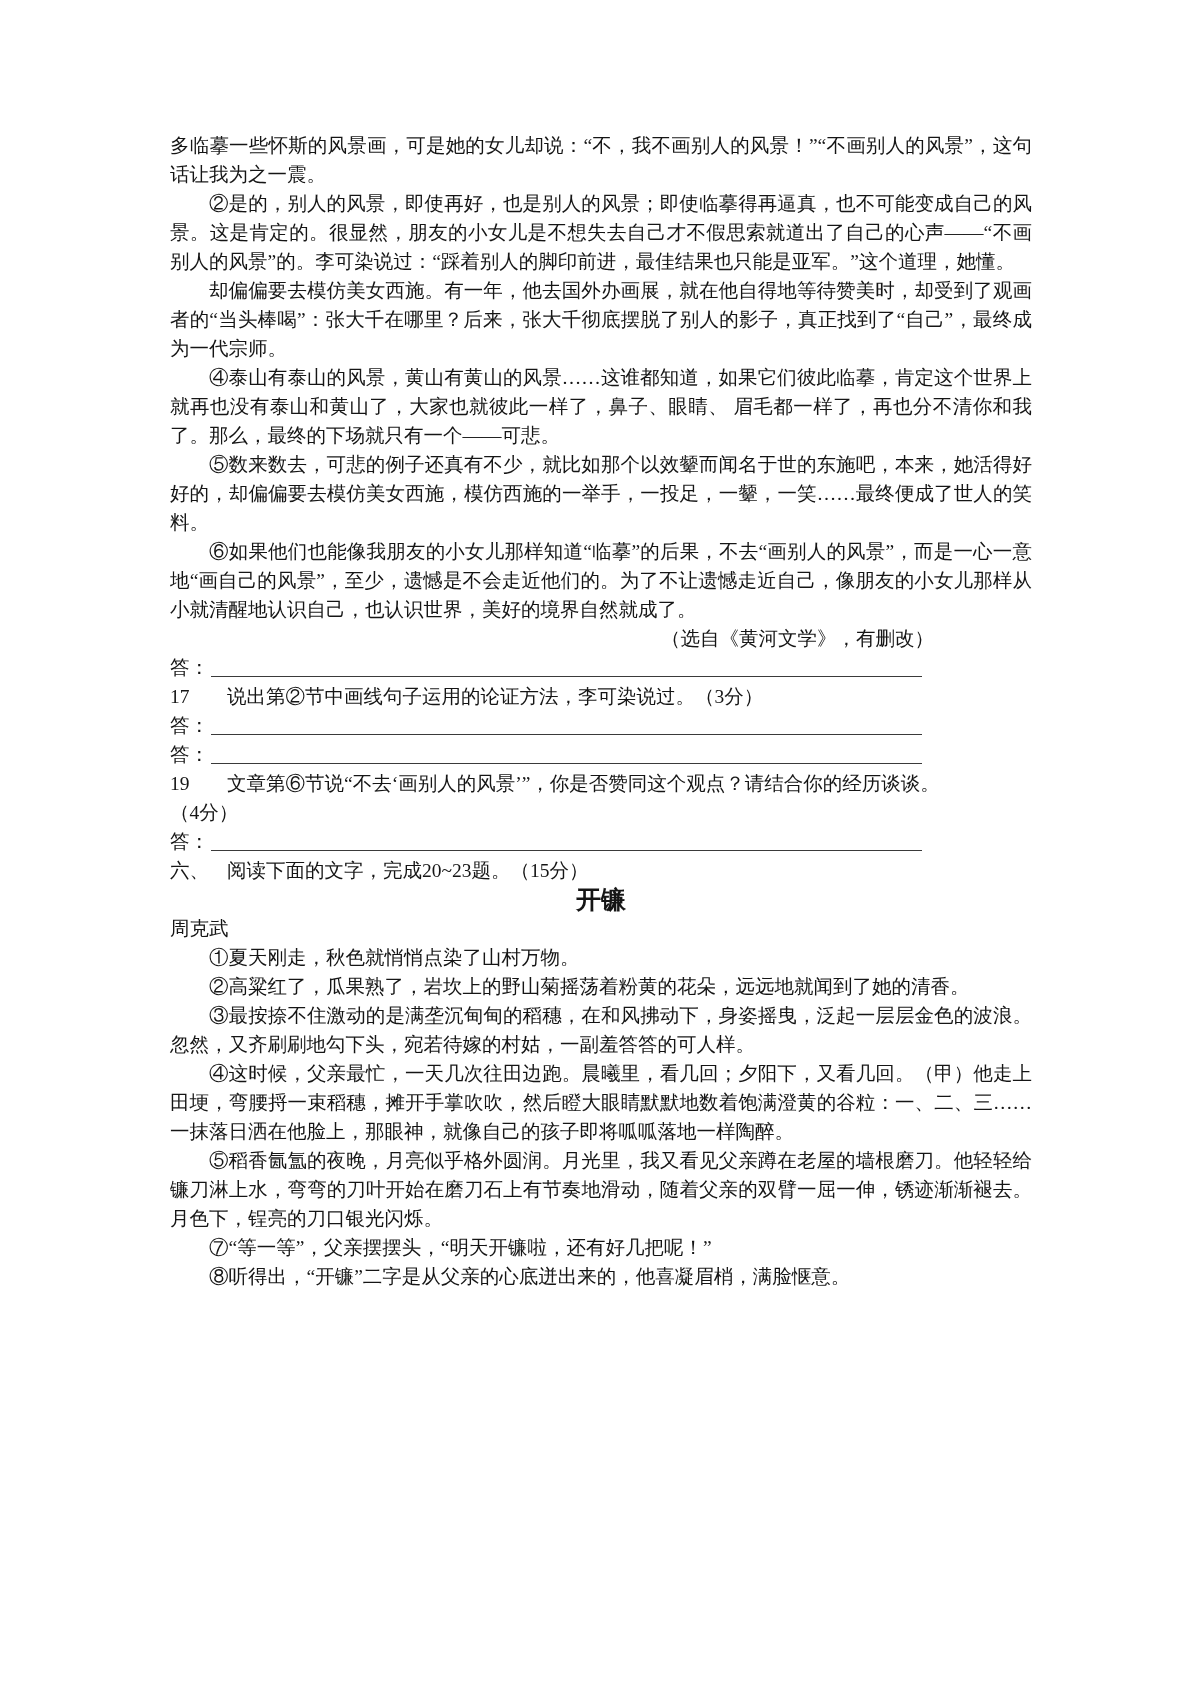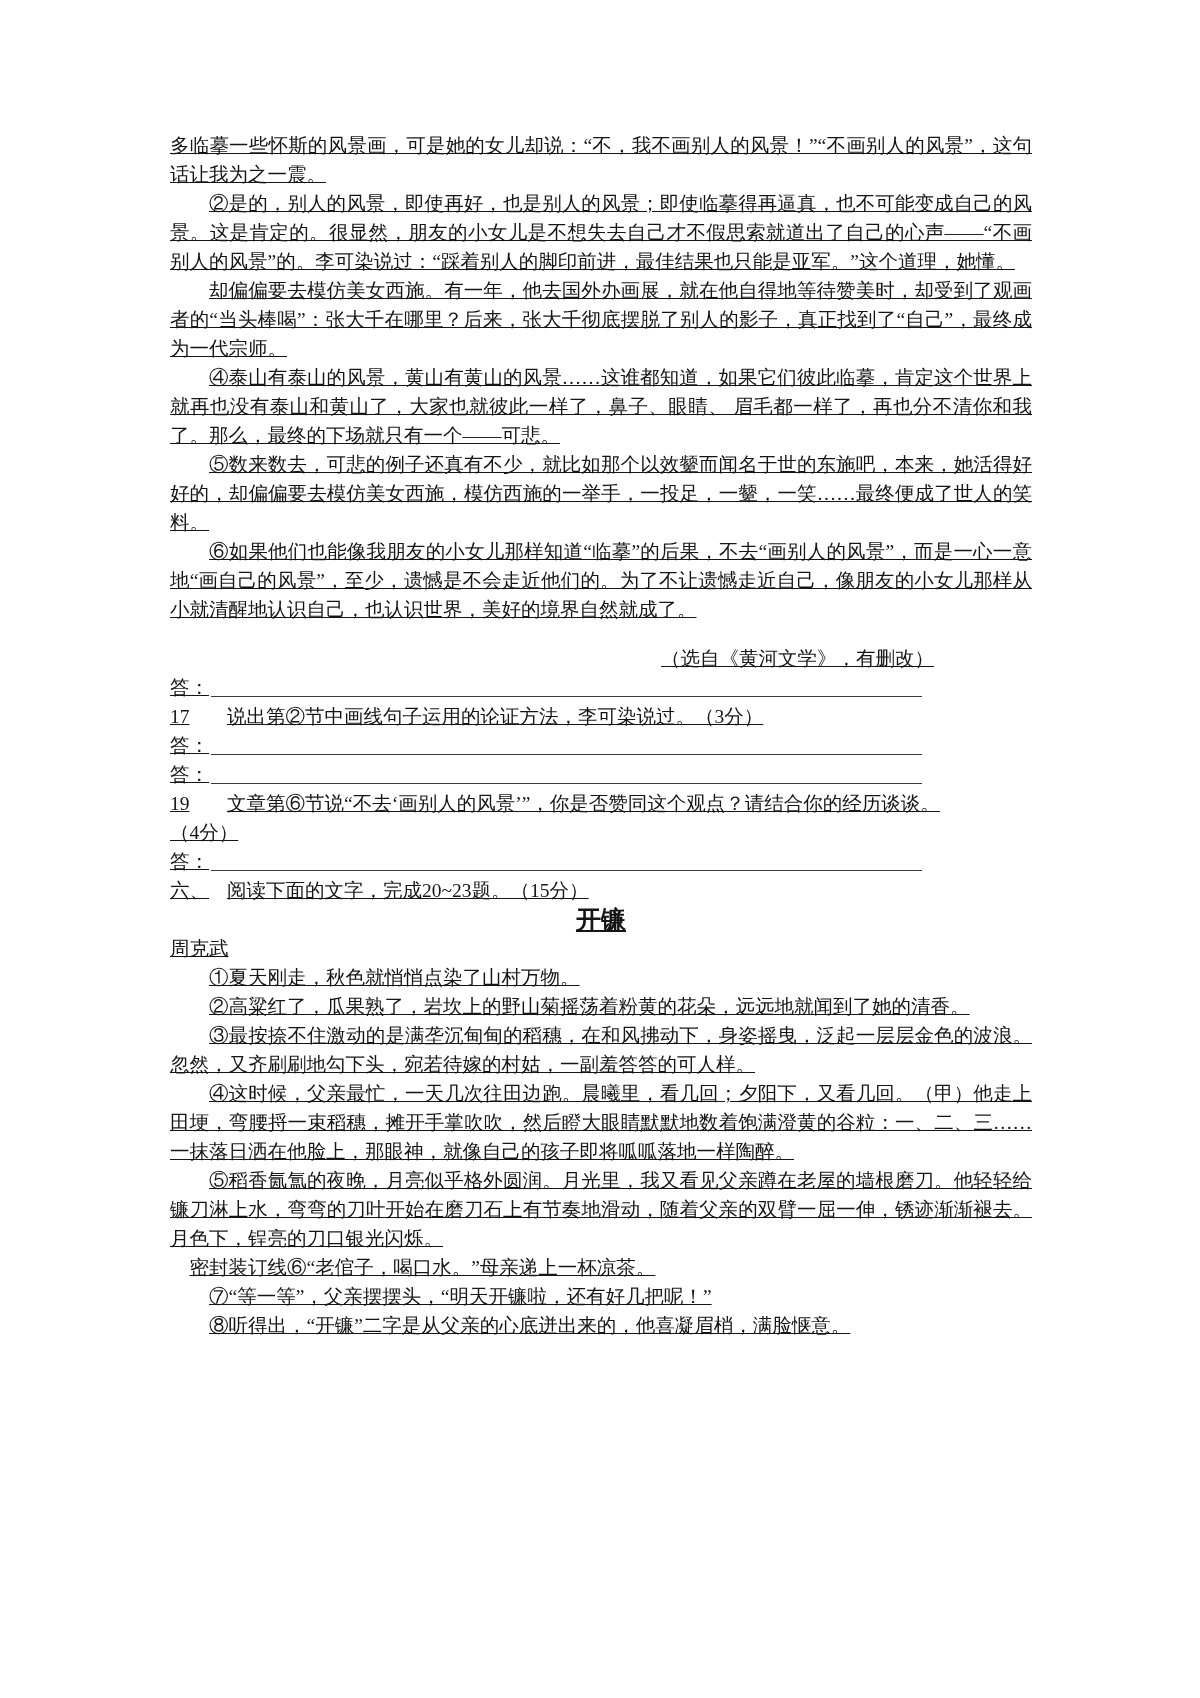--- a/index.html
+++ b/index.html
@@ -19,30 +19,28 @@
     overflow: hidden;
   }
   .content {
     position: absolute;
     left: 170px;
     top: 131px;
     width: 862px;
     font-size: 19.5px;
     line-height: 29px;
     text-align: justify;
-    text-decoration: underline;
   }
   p { margin: 0; }
   .para { text-indent: 0; }
   .indent { text-indent: 2em; }
   .indent-sm { text-indent: 1em; }
   .source {
     text-align: right;
     padding-right: 98px;
-    margin-top: 20px;
   }
   .qrow { display: flex; }
   .qnum {
     flex: 0 0 57px;
     width: 57px;
   }
   .qtext { flex: 1 1 auto; }
   .answer { display: flex; }
   .alabel { flex: 0 0 auto; white-space: nowrap; }
   .answer .rule {
@@ -107,18 +105,17 @@
     </div>
 
     <p class="rtitle">开镰</p>
     <p class="rauthor">周克武</p>
 
     <p class="para indent">①夏天刚走，秋色就悄悄点染了山村万物。</p>
     <p class="para indent">②高粱红了，瓜果熟了，岩坎上的野山菊摇荡着粉黄的花朵，远远地就闻到了她的清香。</p>
     <p class="para indent">③最按捺不住激动的是满垄沉甸甸的稻穗，在和风拂动下，身姿摇曳，泛起一层层金色的波浪。忽然，又齐刷刷地勾下头，宛若待嫁的村姑，一副羞答答的可人样。</p>
     <p class="para indent">④这时候，父亲最忙，一天几次往田边跑。晨曦里，看几回；夕阳下，又看几回。（甲）他走上田埂，弯腰捋一束稻穗，摊开手掌吹吹，然后瞪大眼睛默默地数着饱满澄黄的谷粒：一、二、三……一抹落日洒在他脸上，那眼神，就像自己的孩子即将呱呱落地一样陶醉。</p>
     <p class="para indent">⑤稻香氤氲的夜晚，月亮似乎格外圆润。月光里，我又看见父亲蹲在老屋的墙根磨刀。他轻轻给镰刀淋上水，弯弯的刀叶开始在磨刀石上有节奏地滑动，随着父亲的双臂一屈一伸，锈迹渐渐褪去。月色下，锃亮的刀口银光闪烁。</p>
-    <p class="para indent-sm">密封装订线⑥“老倌子，喝口水。”母亲递上一杯凉茶。</p>
     <p class="para indent">⑦“等一等”，父亲摆摆头，“明天开镰啦，还有好几把呢！”</p>
     <p class="para indent">⑧听得出，“开镰”二字是从父亲的心底迸出来的，他喜凝眉梢，满脸惬意。</p>
 
   </div>
 </div>
 
 </body></html>

